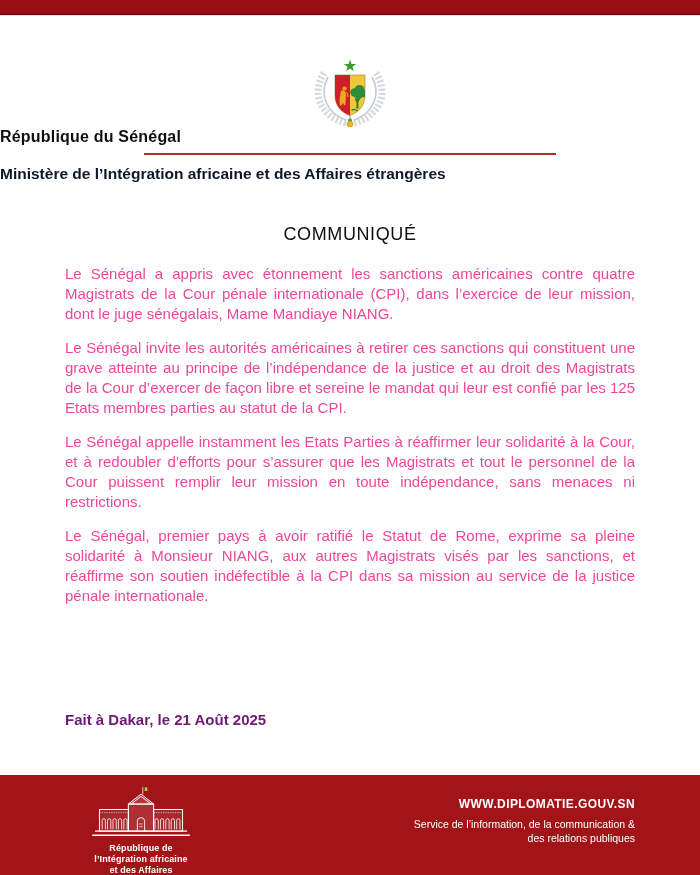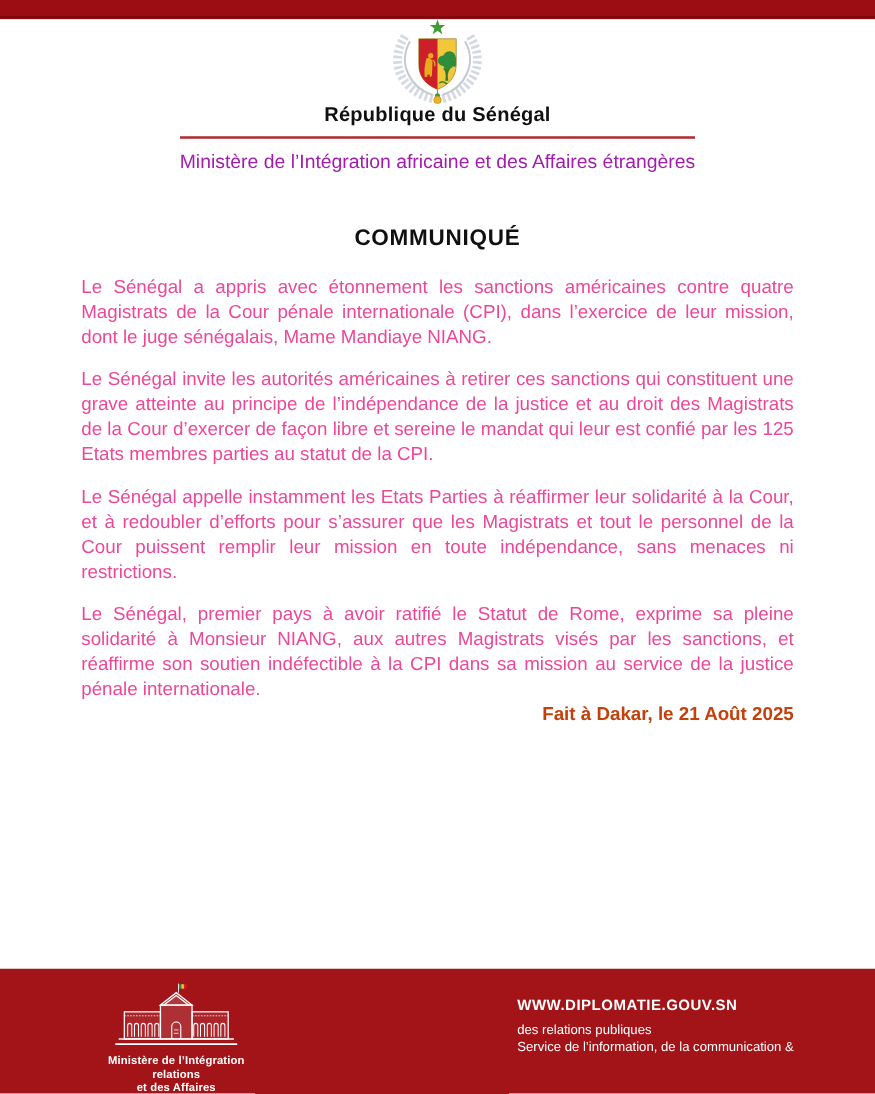--- a/index.html
+++ b/index.html
@@ -2,36 +2,36 @@
 <html><head>
 <meta charset="utf-8">
 <style>
   html,body{margin:0;padding:0;background:#e9e9e9;}
   .page{
     position:relative;width:700px;height:875px;margin:0 auto;
     background:#ffffff;overflow:hidden;
     font-family:"Liberation Sans",sans-serif;color:#1e1e1e;
   }
   .topbar{height:13px;background:#9b0d12;border-bottom:2px solid #7c060b;box-shadow:0 1px 0 #efd9da;}
-  header{text-align:center;}
+  header{margin-top:44px;}
   .coa{width:96px;height:68px;display:block;margin:0 auto;}
   .country{font-size:16px;font-weight:bold;letter-spacing:.2px;color:#101010;line-height:19px;}
   .motto{font-size:10px;font-weight:bold;font-style:italic;color:#1a1a1a;line-height:12px;}
   .rule{width:412px;height:2px;background:#b02a30;margin:7px auto 0;}
-  .ministry{font-size:15.5px;font-weight:normal;color:#a21caf;margin-top:9px;line-height:19px;}
+  .ministry{font-size:15.5px;font-weight:bold;color:#0f172a;margin-top:9px;line-height:19px;}
   main{width:570px;margin:0 auto;}
-  .doc-title{text-align:center;font-size:18px;font-weight:bold;letter-spacing:.6px;color:#101010;margin:40px 0 0;line-height:22px;}
+  .doc-title{text-align:center;font-size:18px;font-weight:normal;letter-spacing:.6px;color:#101010;margin:40px 0 0;line-height:22px;}
   p.body{font-size:15px;line-height:20px;text-align:justify;margin:14px 0 0;color:#ec4899;}
   p.body.first{margin-top:19px;}
-  .dateline{text-align:right;font-weight:bold;font-size:15px;color:#c2410c;line-height:19px;}
+  .dateline{text-align:left;font-weight:bold;font-size:15px;color:#701a75;margin-top:104px;line-height:19px;}
   footer{position:absolute;left:0;right:0;bottom:0;height:100px;background:#a31419;color:#fff;}
   .f-left{position:absolute;left:86px;top:11px;width:110px;text-align:center;}
   .f-left svg{width:100px;height:56px;display:block;margin:0 auto;}
   .f-min{font-size:9px;font-weight:bold;line-height:11px;margin-top:1px;letter-spacing:.1px;}
-  .f-right{position:absolute;right:65px;top:22px;text-align:left;}
+  .f-right{position:absolute;right:65px;top:22px;text-align:right;}
   .f-web{font-size:12px;font-weight:bold;letter-spacing:.4px;}
   .f-serv{font-size:10.5px;line-height:13.5px;margin-top:7px;font-weight:400;}
 </style>
 </head>
 <body>
 
 <div class="page">
 
   <div class="topbar"></div>
 
@@ -124,26 +124,26 @@
             <path d="M82.5 48 v-10 a1.8 1.8 0 0 1 3.6 0 v10"></path>
             <path d="M88.5 48 v-10 a1.8 1.8 0 0 1 3.6 0 v10"></path>
             <path d="M94.5 48 v-10 a1.8 1.8 0 0 1 3.6 0 v10"></path>
           </g>
 
           <line x1="4" y1="50" x2="106" y2="50" stroke-width="1.3"></line>
           <line x1="1" y1="54.5" x2="109" y2="54.5" stroke-width="1.6"></line>
         </g>
       </svg>
       <div class="f-min">
-        <div>Ministère de l’Intégration relations</div>
+        <div>République de l’Intégration africaine</div>
         <div>et des Affaires étrangères</div>
       </div>
     </div>
     <div class="f-right">
       <div class="f-web">WWW.DIPLOMATIE.GOUV.SN</div>
       <div class="f-serv">
+        <div>Service de l’information, de la communication &amp;</div>
         <div>des relations publiques</div>
-        <div>Service de l’information, de la communication &amp;</div>
       </div>
     </div>
   </footer>
 
 </div>
 
 </body></html>

